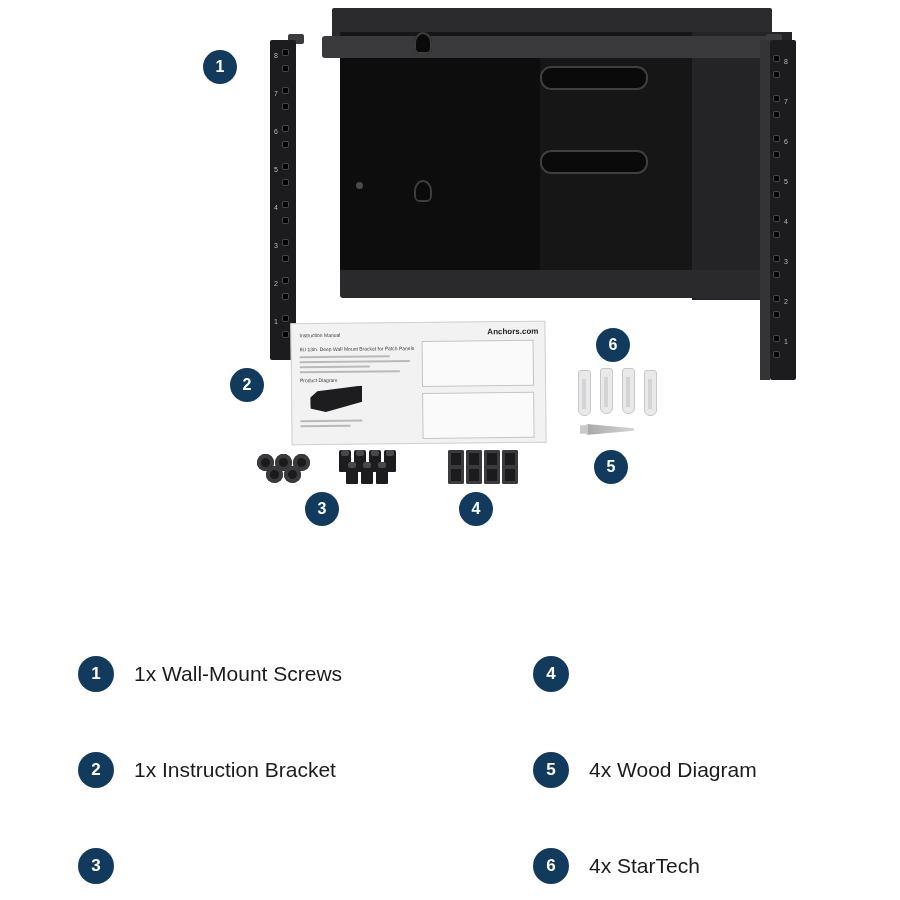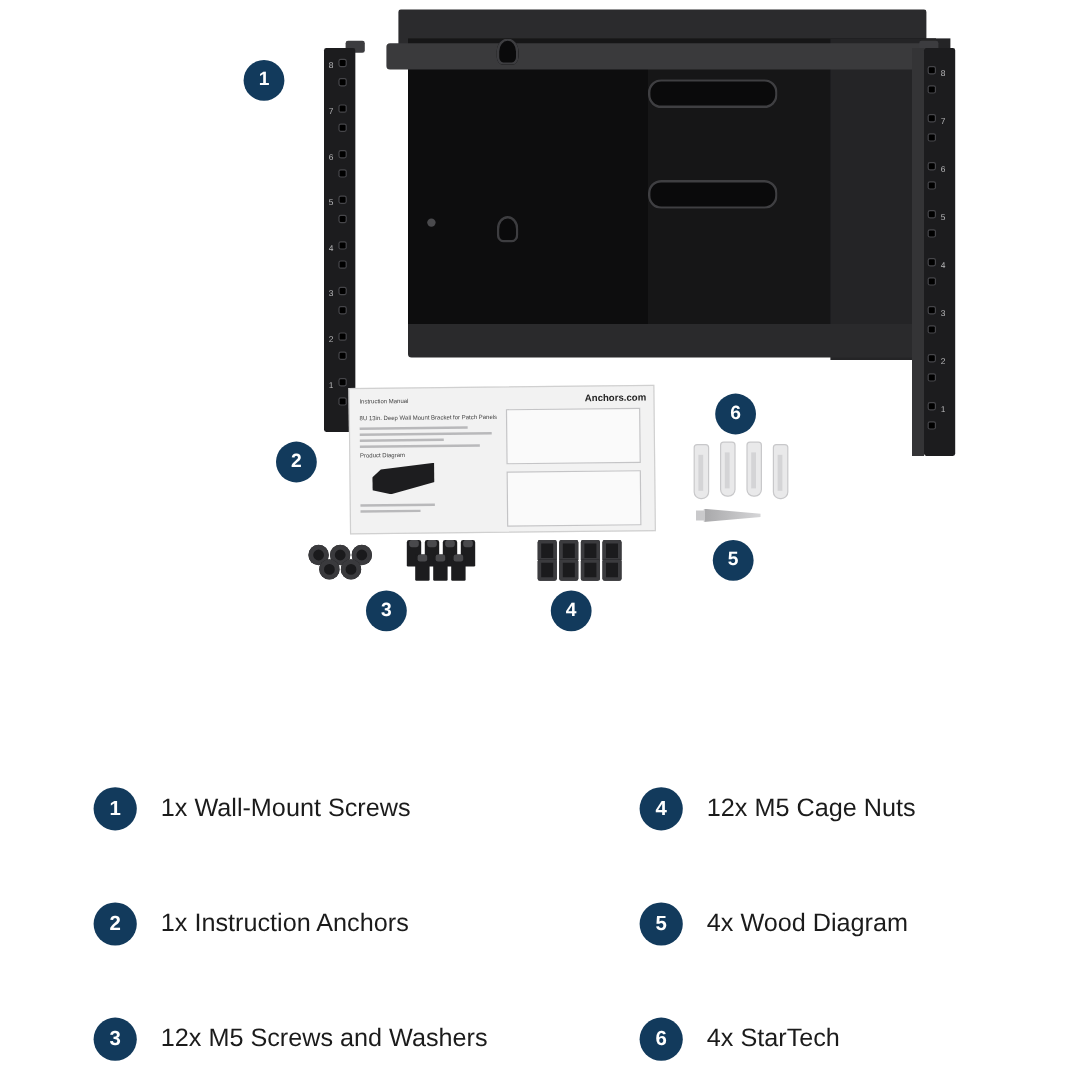--- a/index.html
+++ b/index.html
@@ -452,30 +452,28 @@
 </div>
 
 <div id="legend">
 
   <div class="legend-item col-left row-1">
     <span class="legend-badge">1</span>
     <span class="legend-label">1x Wall-Mount Screws</span>
   </div>
   <div class="legend-item col-left row-2">
     <span class="legend-badge">2</span>
-    <span class="legend-label">1x Instruction Anchors</span>
+    <span class="legend-label">1x Instruction Bracket</span>
   </div>
   <div class="legend-item col-left row-3">
     <span class="legend-badge">3</span>
-    <span class="legend-label">12x M5 Screws and Washers</span>
   </div>
 
   <div class="legend-item col-right row-1">
     <span class="legend-badge">4</span>
-    <span class="legend-label">12x M5 Cage Nuts</span>
   </div>
   <div class="legend-item col-right row-2">
     <span class="legend-badge">5</span>
     <span class="legend-label">4x Wood Diagram</span>
   </div>
   <div class="legend-item col-right row-3">
     <span class="legend-badge">6</span>
     <span class="legend-label">4x StarTech</span>
   </div>
 </div>

